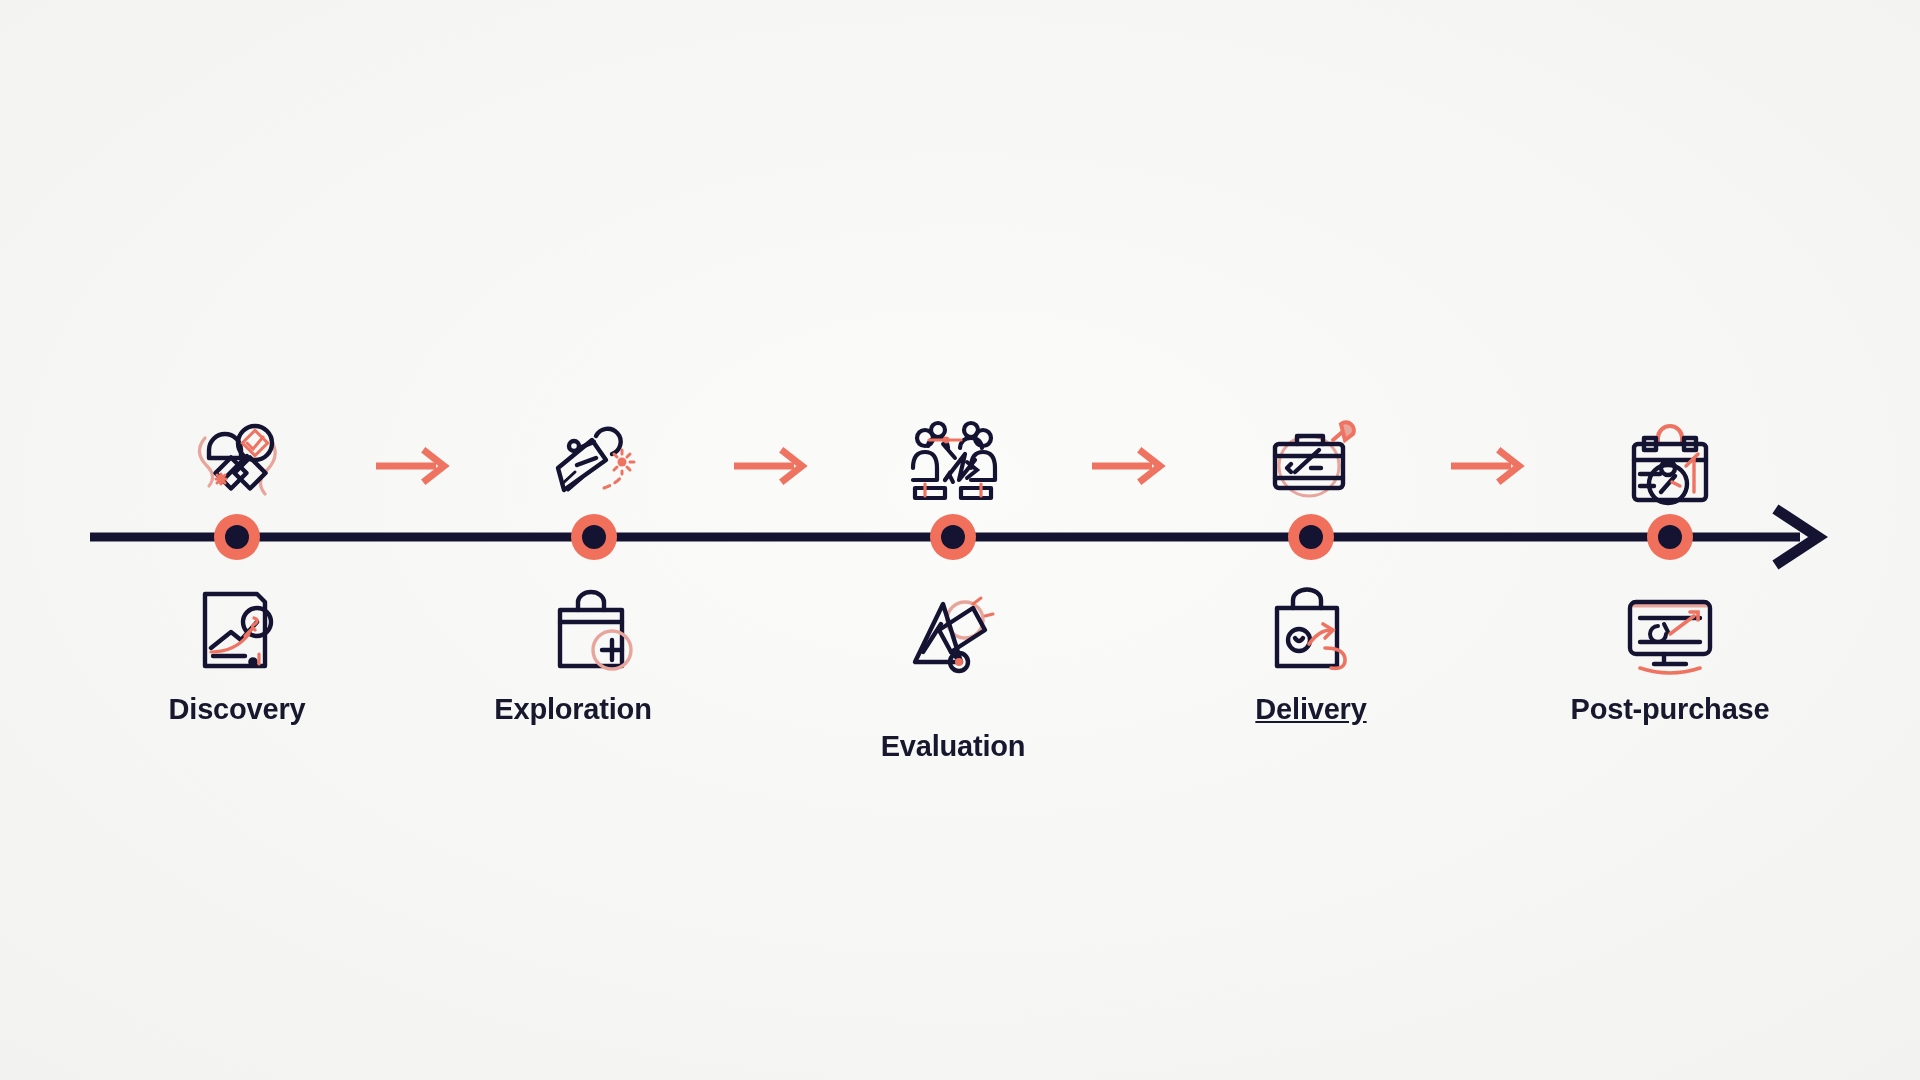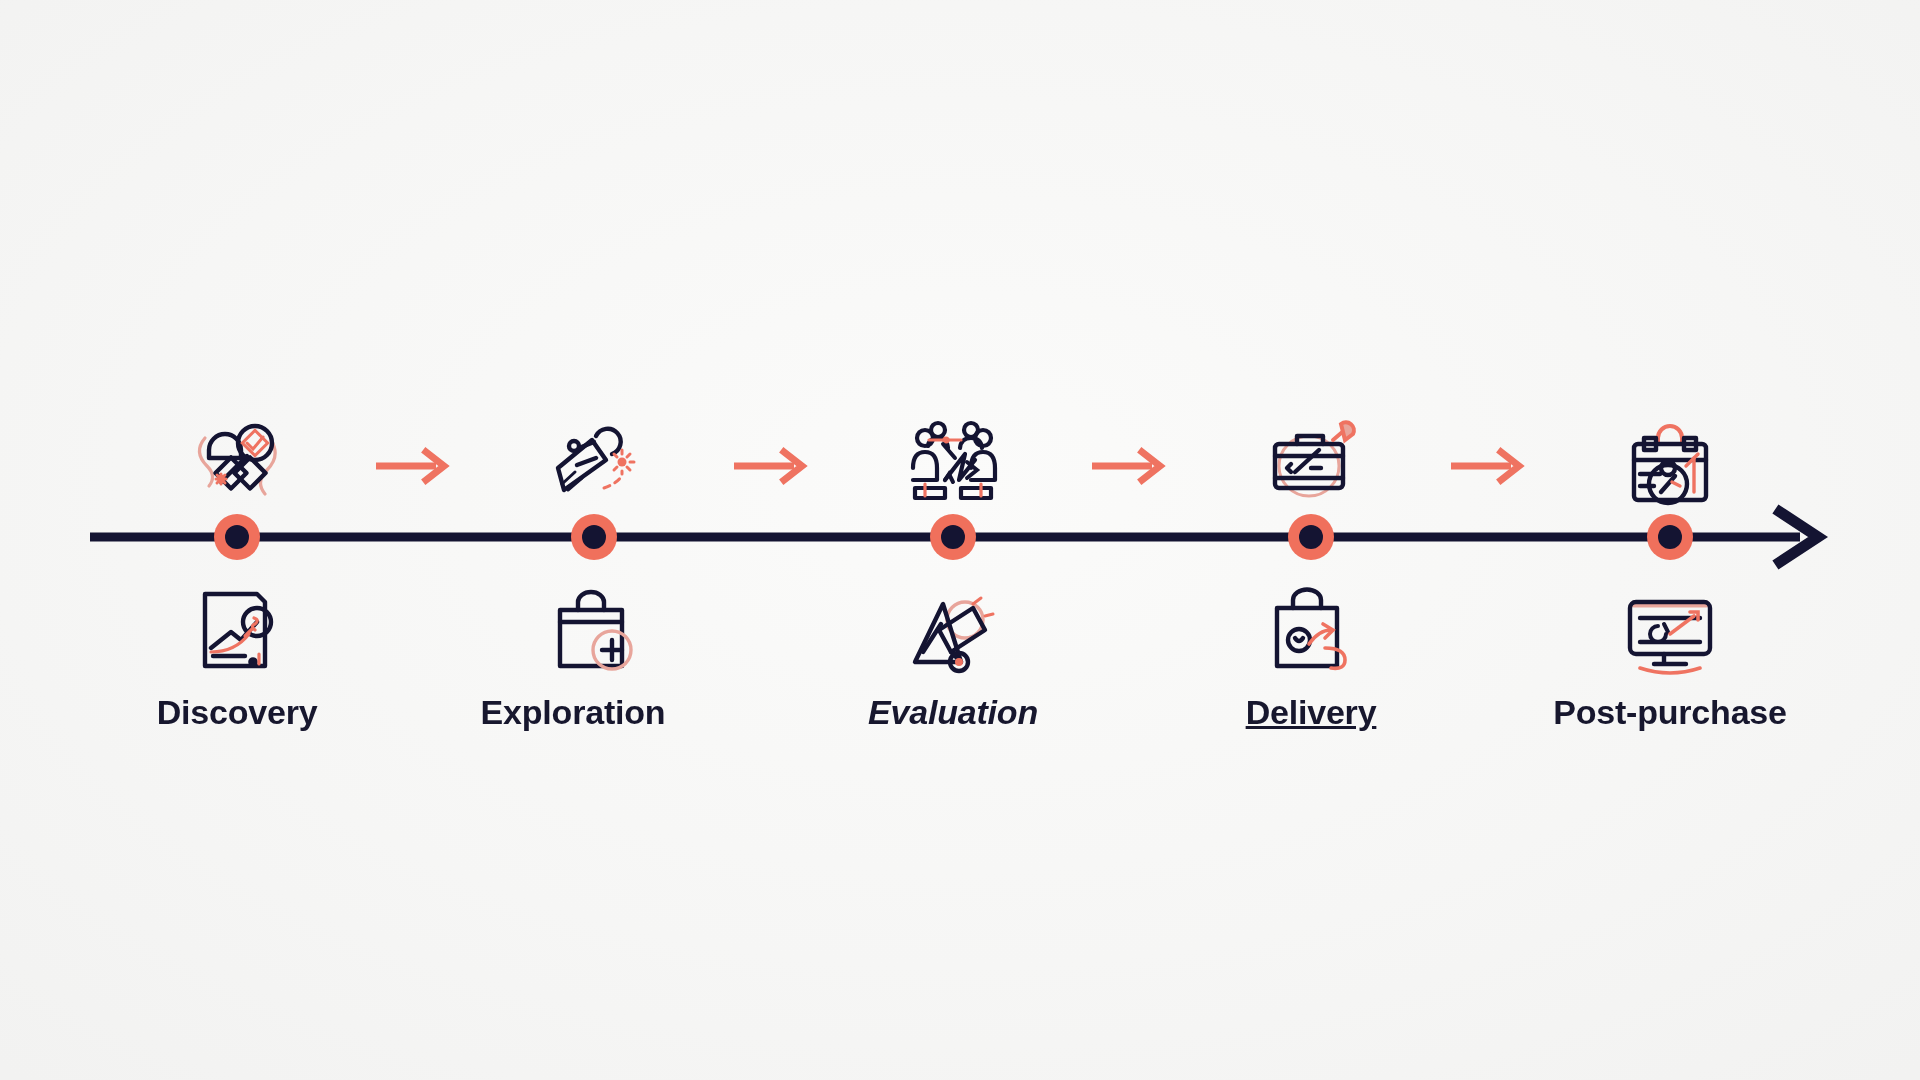--- a/index.html
+++ b/index.html
@@ -83,21 +83,21 @@
     align-items: flex-start;
     justify-content: center;
     z-index: 4;
   }
 
   .label {
     position: absolute;
     width: 320px;
     margin-left: -160px;
     text-align: center;
-    font-size: 34px;
+    font-size: 29px;
     font-weight: bold;
     color: #17172e;
     letter-spacing: -0.2px;
     white-space: nowrap;
   }
 
   
   .connector {
     position: absolute;
     width: 90px;
@@ -334,18 +334,18 @@
         <path d="M50 56 L74 38"></path>
         <path d="M70 34 l8 0 l0 8"></path>
         <path d="M20 90 Q50 100 80 90"></path>
       </g>
     </svg>
       </div>
     </div>
   <div id="labels-layer">
       <div class="label" style="left: 237px; top: 693px;">Discovery</div>
       <div class="label" style="left: 573px; top: 693px;">Exploration</div>
-      <div class="label" style="left: 953px; top: 693px; font-style: italic;">Evaluation</div>
+      <div class="label" style="left: 953px; top: 730px;">Evaluation</div>
       <div class="label" style="left: 1311px; top: 693px; text-decoration: underline;">Delivery</div>
       <div class="label" style="left: 1670px; top: 693px;">Post-purchase</div>
     </div>
 
 </div>
 
 </body></html>

